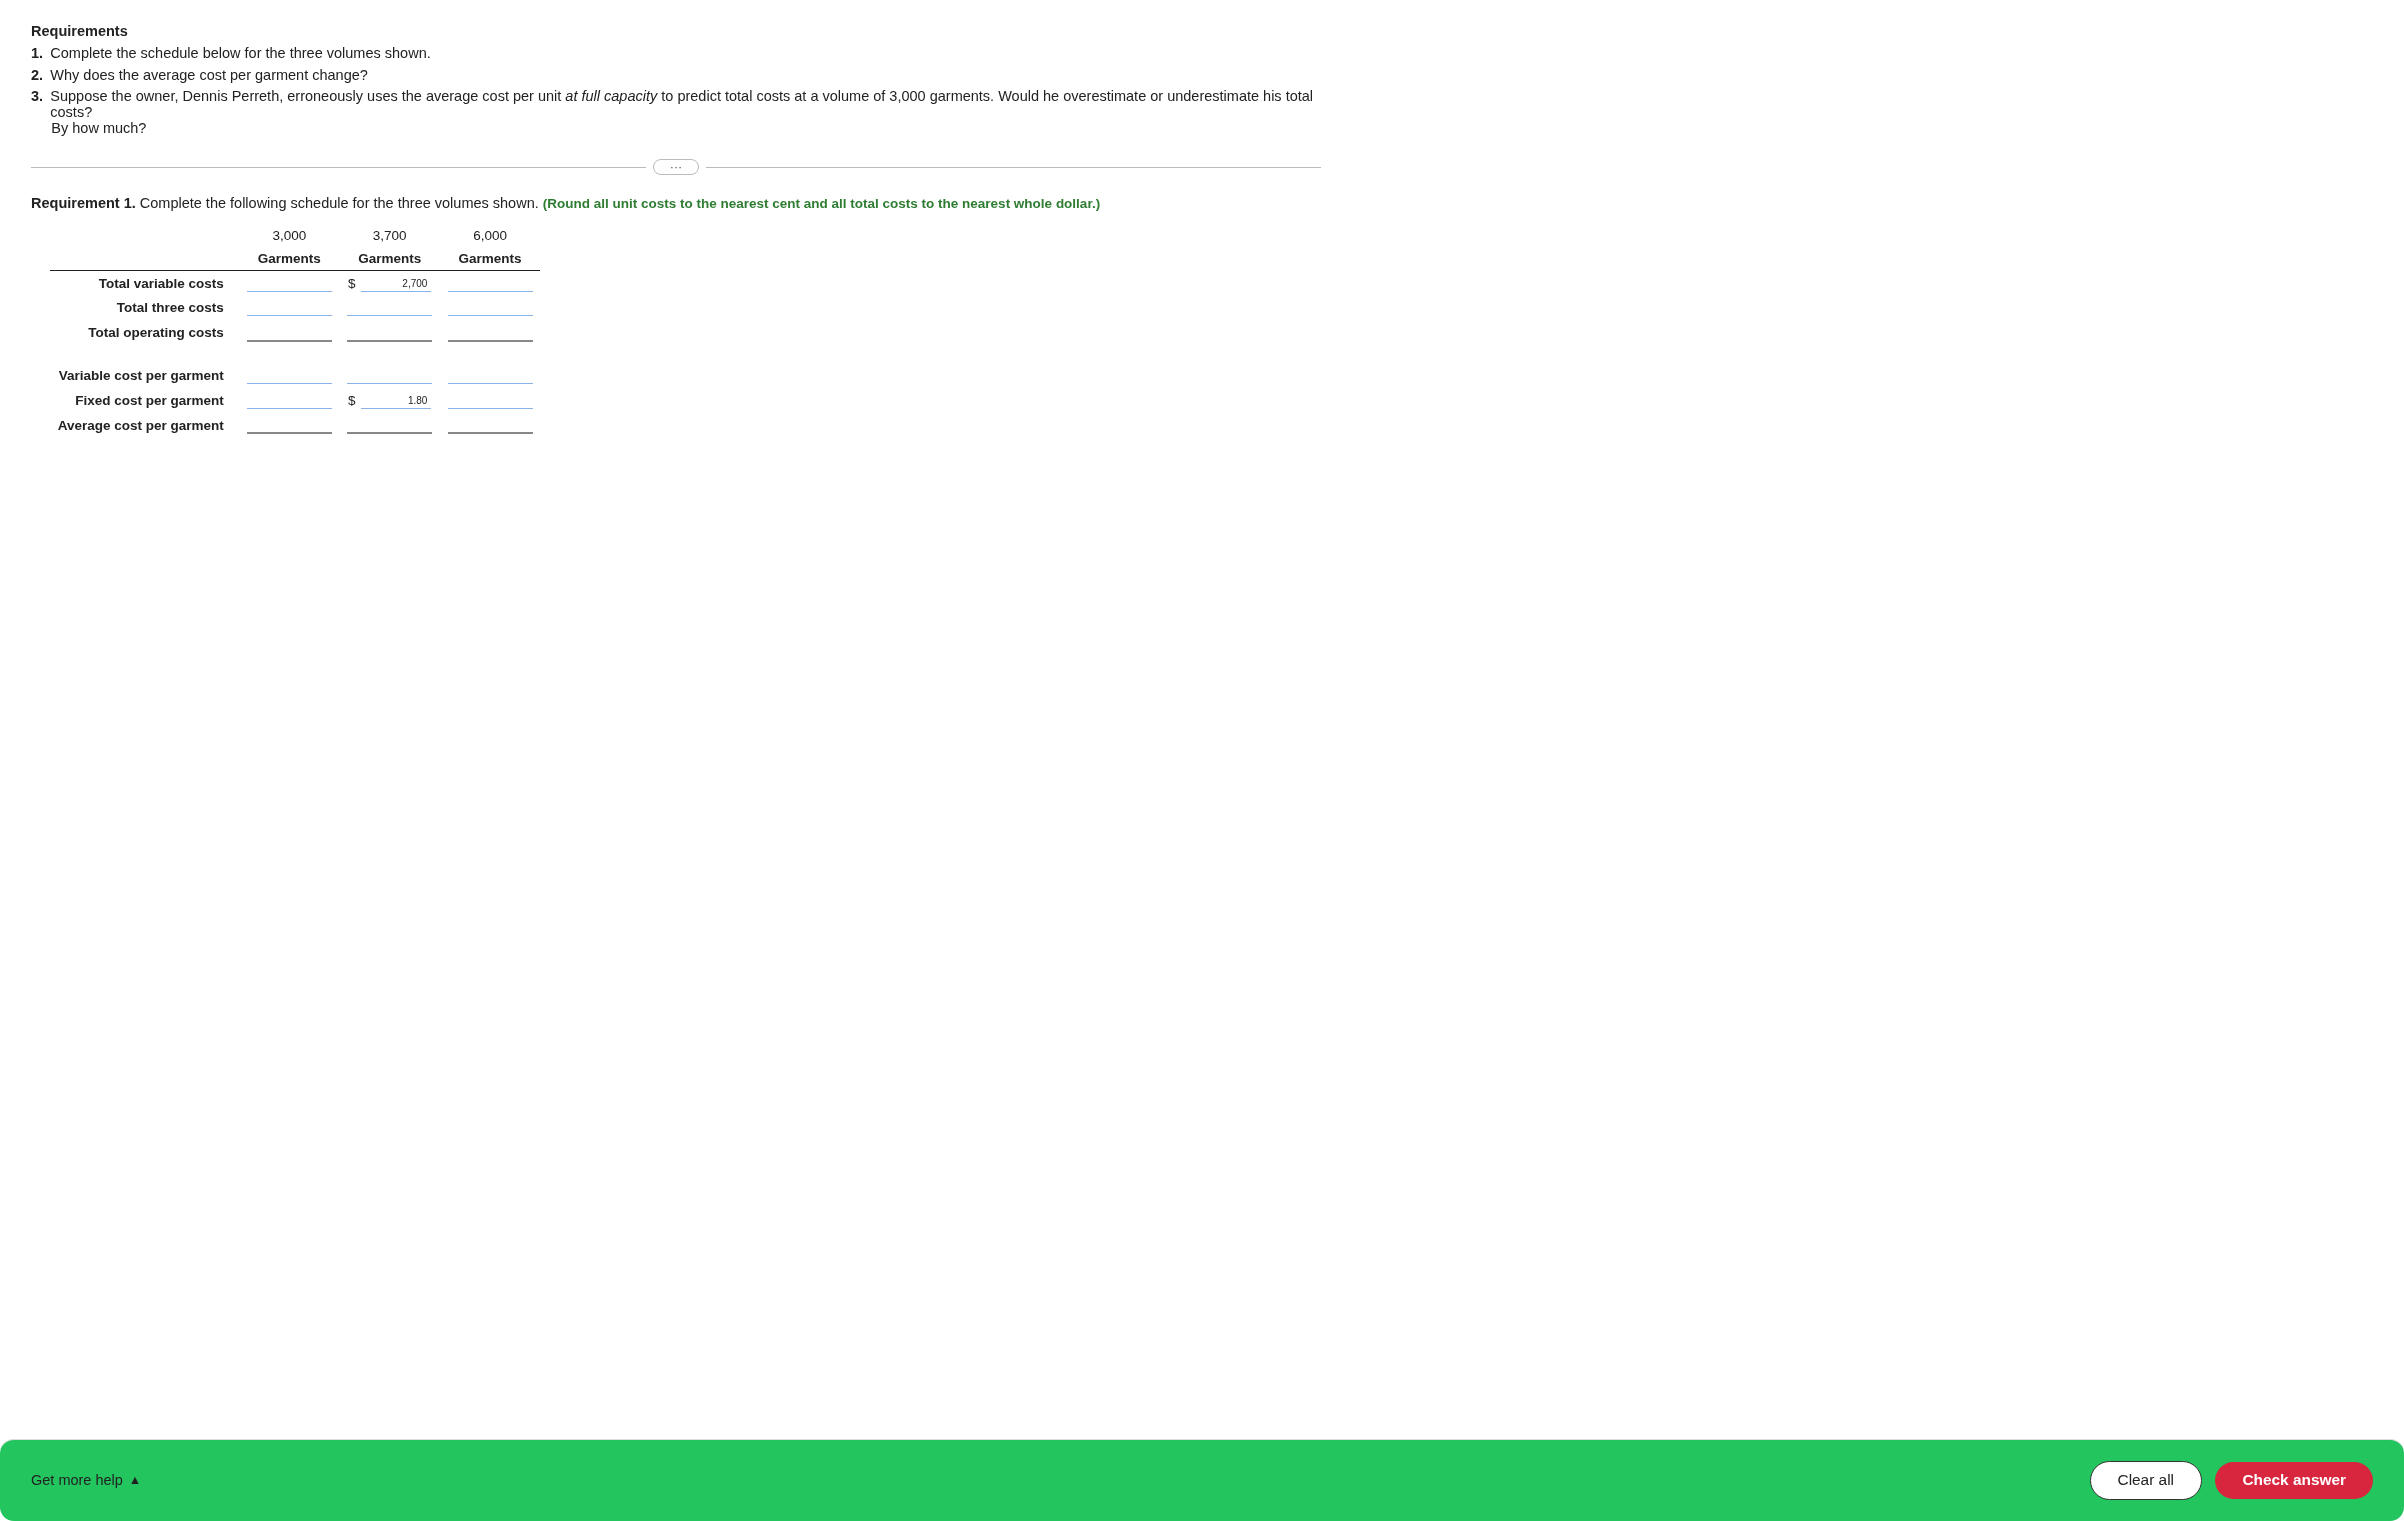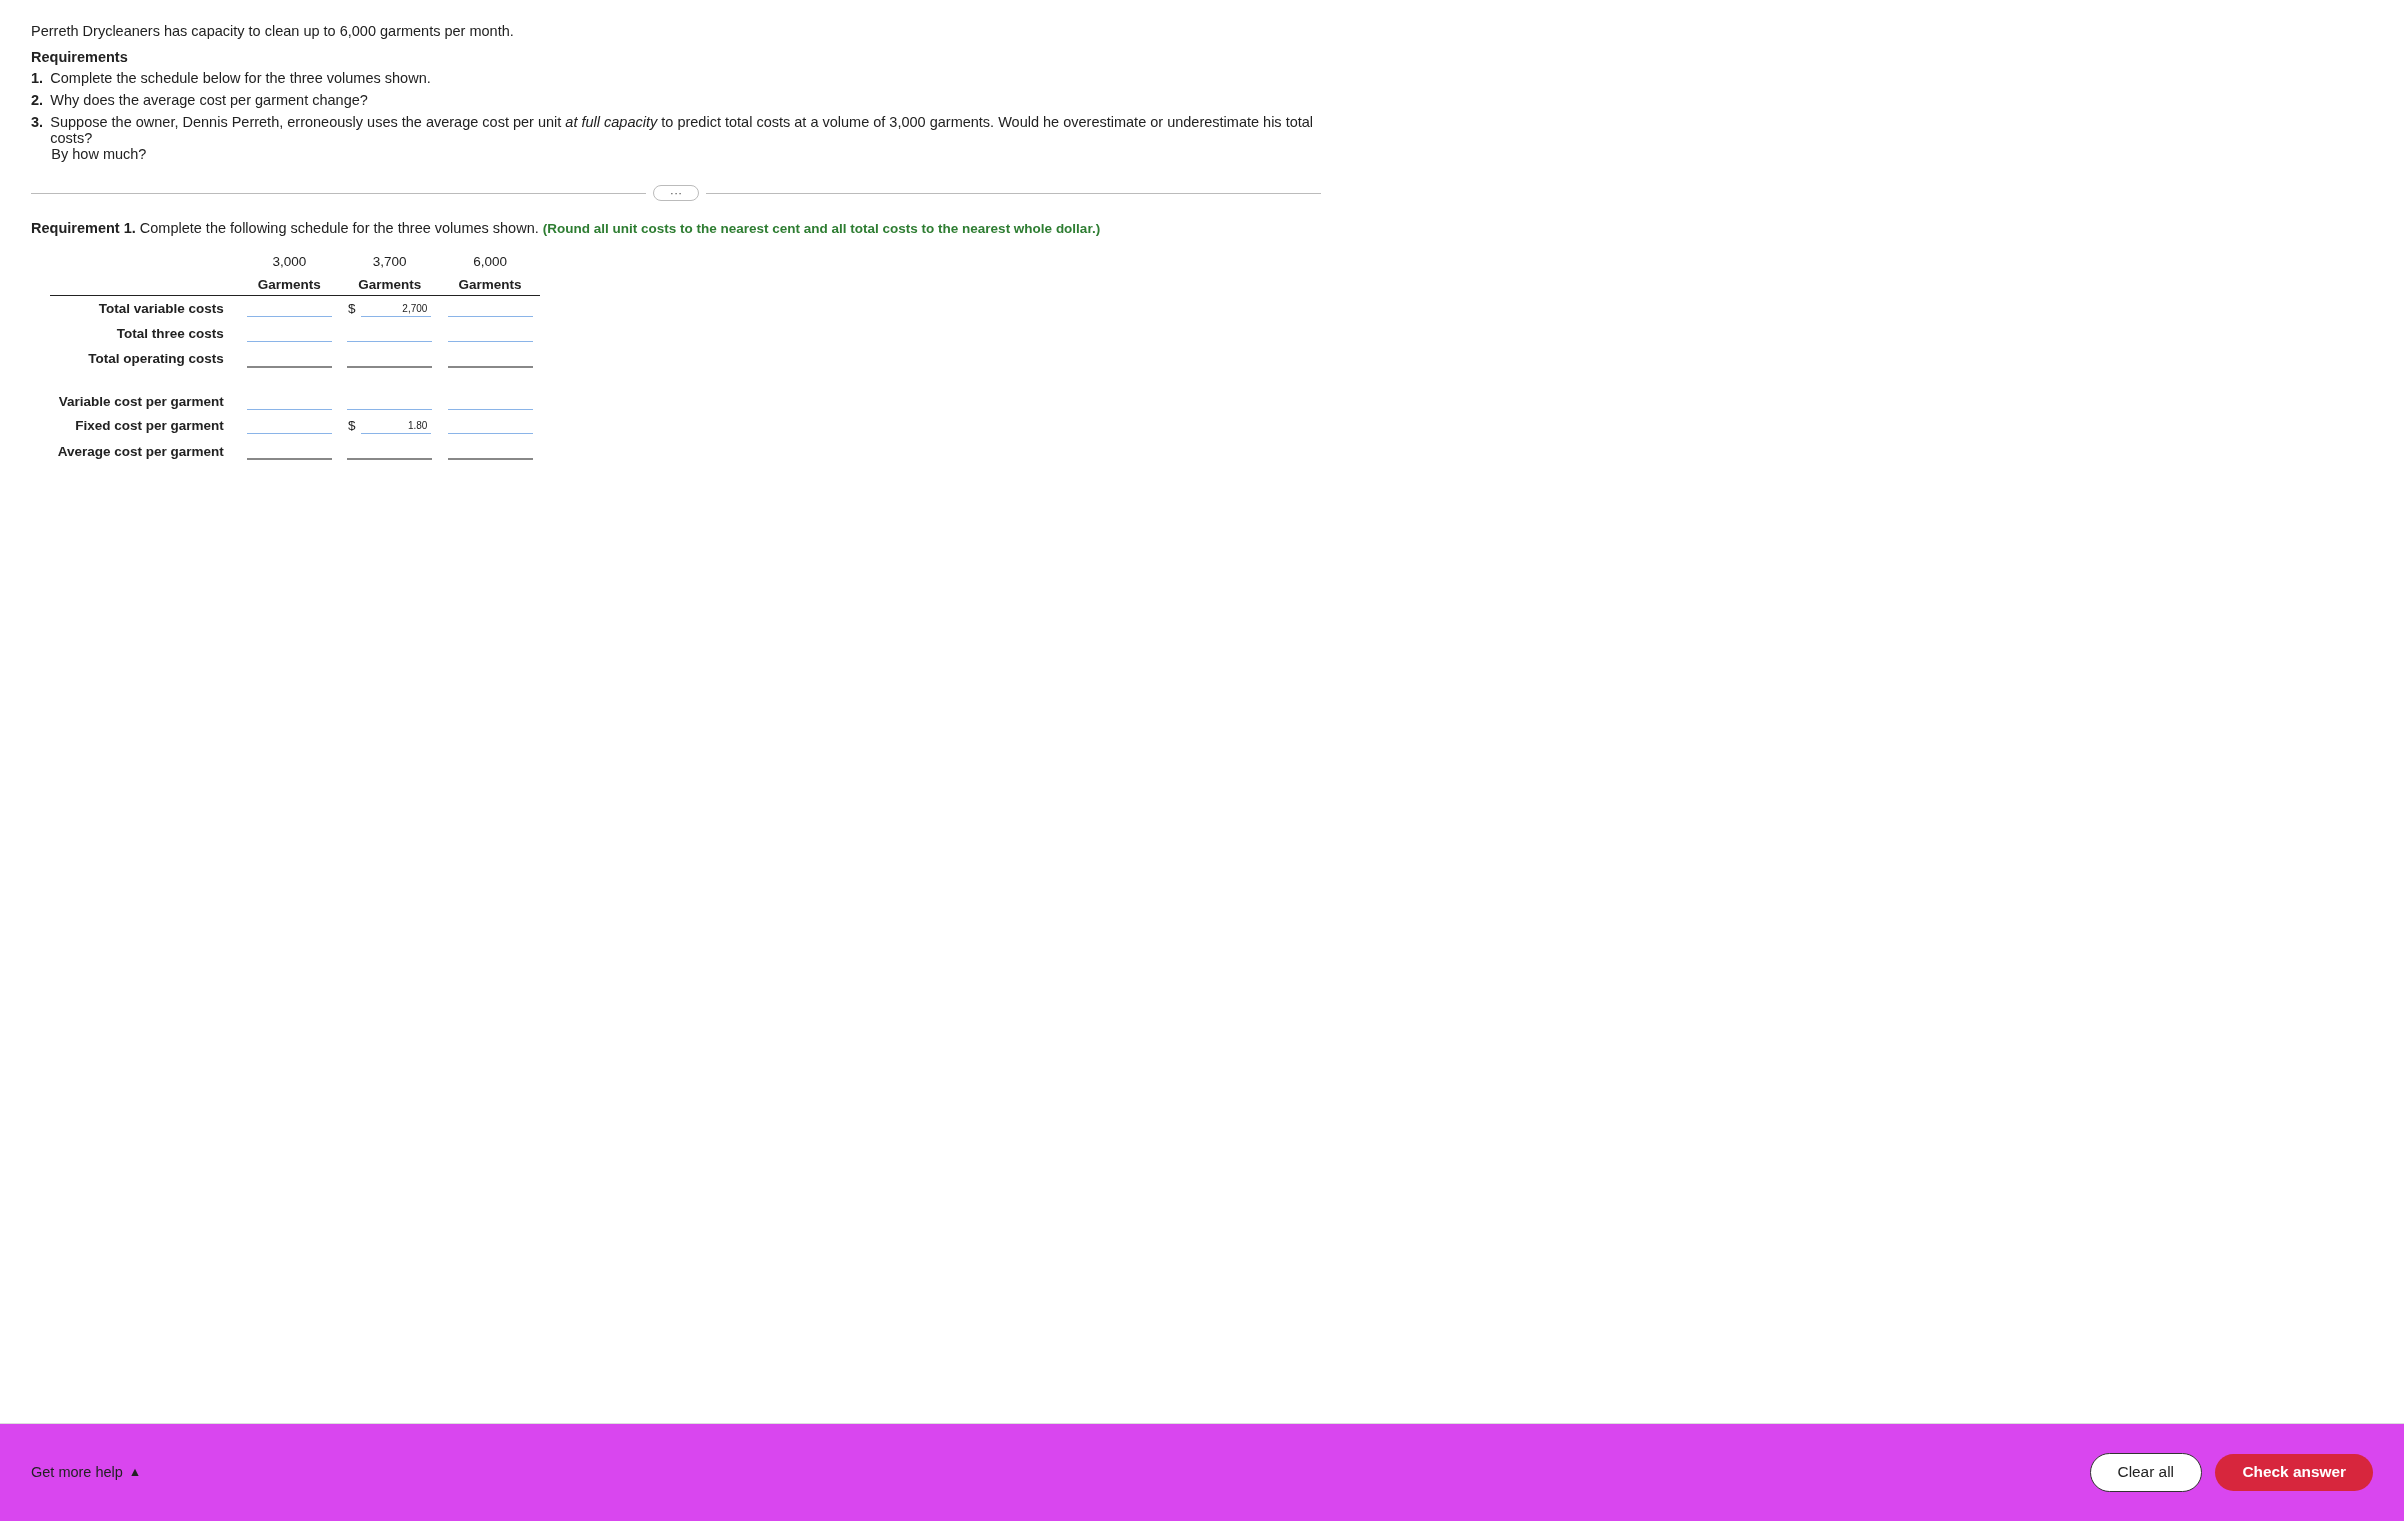--- a/index.html
+++ b/index.html
@@ -125,26 +125,27 @@
     }
     
     .section-start td, .section-start th {
       border-top: 1.9px solid #222;
     }
     .spacer-row td {
       height: 17.4px;
     }
     
     .bottom-bar {
-      background: #d946ef;
+      background: #22c55e;
       border-top: 1px solid #ddd;
-      padding: 29px 31px;
+      padding: 21px 31px;
       display: flex;
       align-items: center;
       justify-content: space-between;
+      border-radius: 14px;
     }
     .get-more-help {
       font-size: 14.5px;
       font-weight: normal;
       color: #222;
       display: flex;
       align-items: center;
       gap: 3.9px;
       cursor: pointer;
     }
@@ -182,21 +183,20 @@
     }
     .req3-indent {
       margin-left: 1px;
     }
   </style>
 </head>
 <body>
 
 <div class="main-content">
 
-  <p class="intro-text">Perreth Drycleaners has capacity to clean up to 6,000 garments per month.</p>
 
   <div class="requirement-section">
     <p class="requirements-title">Requirements</p>
     <ol class="requirements-list" style="list-style: none; padding-left: 0;">
       <li style="padding-left: 19.3px; position: relative; margin-bottom: 5.8px;">
         <span style="position:absolute;left:0;font-weight:bold;">1.</span>
         <span>Complete the schedule below for the three volumes shown.</span>
       </li>
       <li style="padding-left: 19.3px; position: relative; margin-bottom: 5.8px;">
         <span style="position:absolute;left:0;font-weight:bold;">2.</span>

